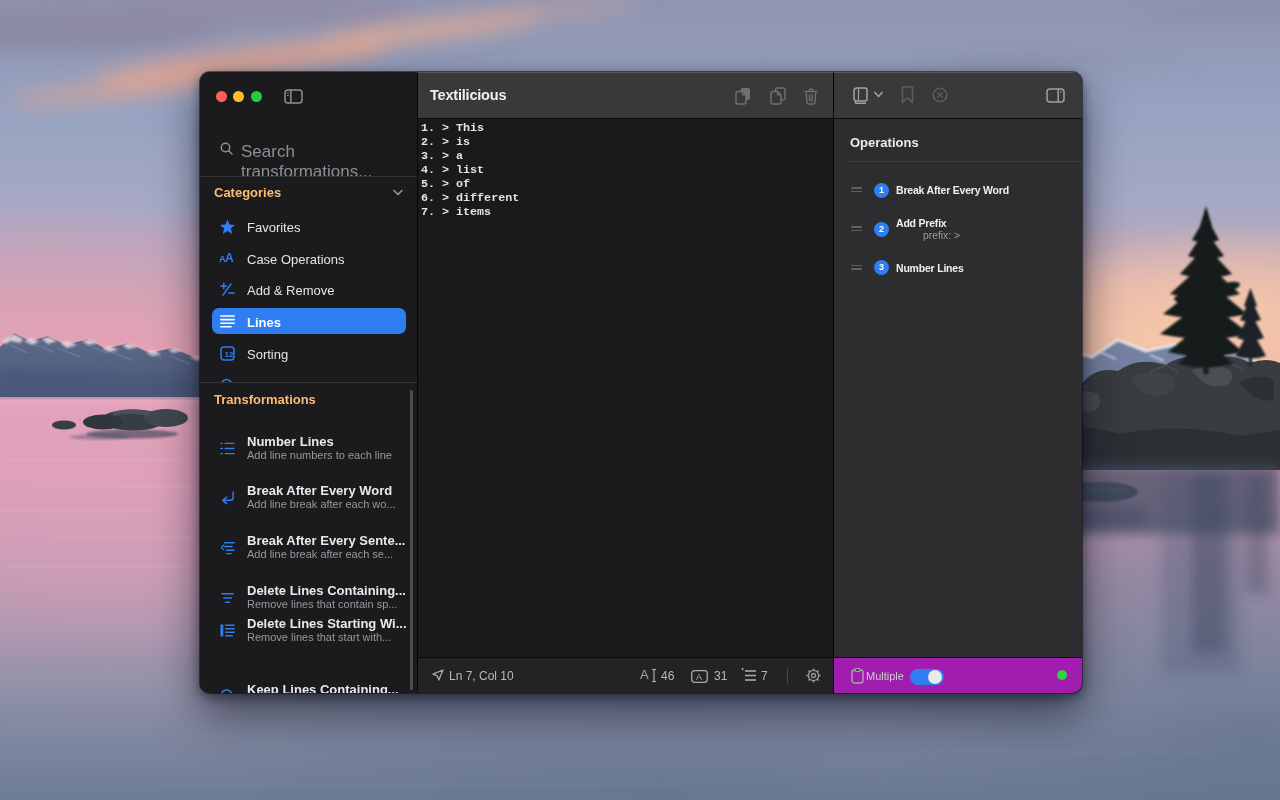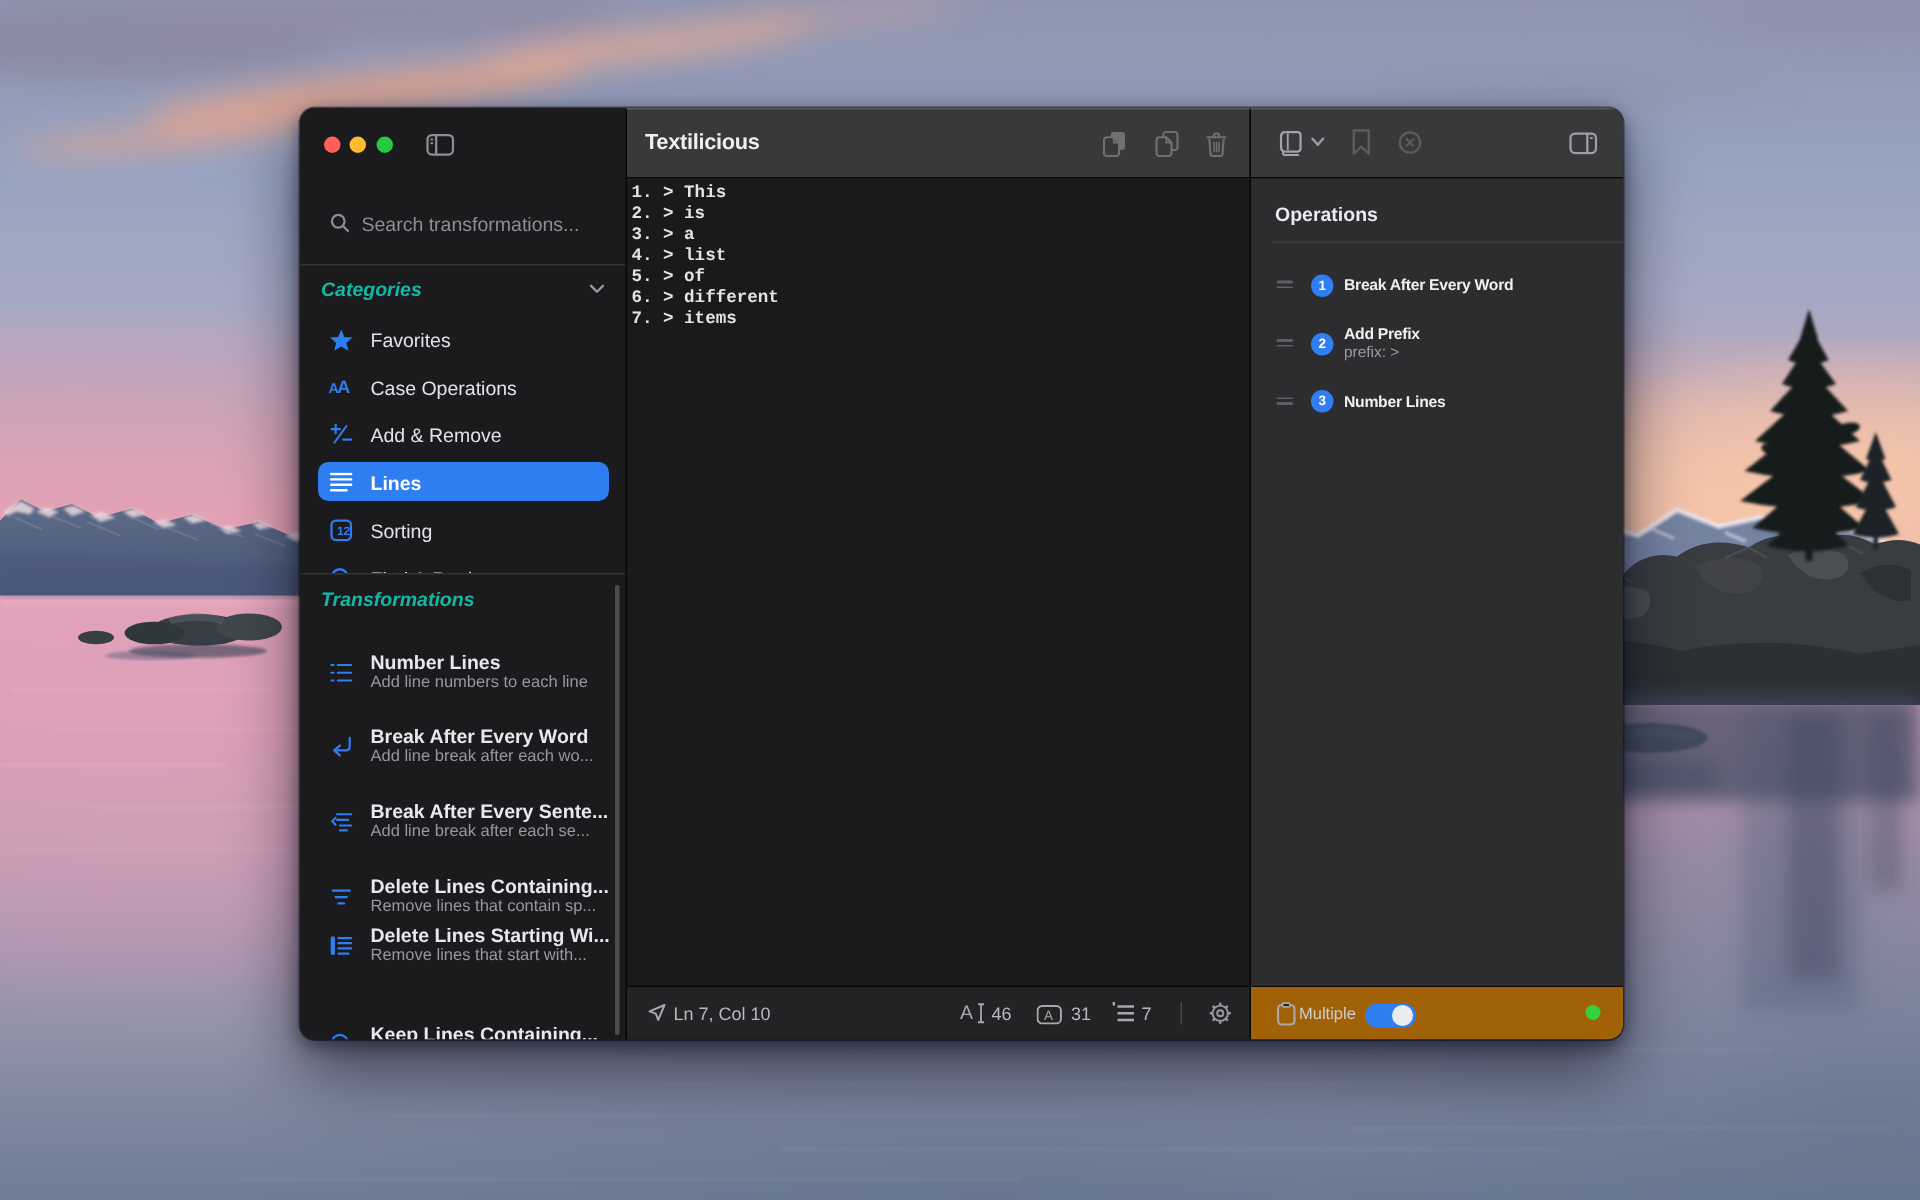--- a/index.html
+++ b/index.html
@@ -11,40 +11,40 @@
 
 #sidebar { position:absolute; left:0; top:0; width:217px; height:621px; background:#1b1b1d; }
 #editor { position:absolute; left:218px; top:0; width:415px; height:621px; background:#1a1a1b; }
 #panel { position:absolute; left:634px; top:0; width:248px; height:621px; background:#2d2d2f;padding-left:44px; }
 .vdiv { position:absolute; top:0; width:1px; height:621px; background:#060607; }
 
 #etitle { position:absolute; left:0; top:0; width:415px; height:47px; background:#39393b; border-bottom:1px solid #0a0a0b; }
 #ptool { position:absolute; left:0; top:0; width:248px; height:47px; background:#39393b; border-bottom:1px solid #0a0a0b; }
 
 #estatus { position:absolute; left:0; top:585px; width:415px; height:44px; background:#232325; border-top:1px solid #0a0a0b; }
-#pstatus { position:absolute; left:0; top:585px; width:248px; height:36px; background:#a16207; border-top:1px solid #0a0a0b; }
+#pstatus { position:absolute; left:0; top:585px; width:248px; height:36px; background:#a21caf; border-top:1px solid #0a0a0b; }
 
 .tl { position:absolute; top:19px; width:11px; height:11px; border-radius:50%; }
 .sep { position:absolute; left:0; width:217px; height:1px; background:#343436; }
-.cathead { position:absolute; font-size:13px; font-weight:bold; color:#14b8a6;font-style:italic; }
+.cathead { position:absolute; font-size:13px; font-weight:bold; color:#fdba74; }
 .citem { position:absolute; left:0; width:217px; height:32px; }
 .citem .lbl { position:absolute; left:47px; top:50%; transform:translateY(-50%); font-size:13px; color:#e4e4e8; }
 .ticon { position:absolute; left:20px; width:15px; height:15px; }
 .titem { position:absolute; left:0; width:217px; }
 .titem .t { position:absolute; left:47px; font-size:13px; font-weight:bold; color:#e9e9ed; white-space:nowrap; }
 .titem .s { position:absolute; left:47px; font-size:11px; color:#98989d; white-space:nowrap; }
 
 #code { position:absolute; left:3px; top:49px; font-family:"Liberation Mono", monospace; font-size:11.7px; line-height:14px; color:#e4e4e4; font-weight:bold; white-space:pre; }
 
 .opnum { position:absolute; width:15px; height:15px; border-radius:50%; background:#2f7ef2; color:#fff; font-size:9px; font-weight:bold; text-align:center; line-height:15px; }
 .ophandle { position:absolute; width:11px; height:5px; }
 .ophandle::before, .ophandle::after { content:""; position:absolute; left:0; width:11px; height:1.5px; background:#606064; border-radius:1px; }
 .ophandle::before { top:0; } .ophandle::after { top:3.8px; }
 .optitle { position:absolute; letter-spacing:-0.2px; font-size:10.5px; font-weight:bold; color:#f0f0f3; white-space:nowrap; }
-.opsub { position:absolute; font-size:10.3px; color:#9a9aa0; white-space:nowrap; }
+.opsub { position:absolute; font-size:10.3px; color:#9a9aa0; white-space:nowrap;margin-left:27px; }
 
 .sttext { position:absolute; font-size:12px; color:#b9b9be; white-space:nowrap; }
 </style>
 </head>
 <body>
 <div id="stage">
 <div id="bg">
 <svg width="1280" height="800" viewBox="0 0 1280 800">
 <defs>
 <linearGradient id="sky" x1="0" y1="0" x2="0" y2="1">
@@ -209,21 +209,21 @@
       <rect x="1" y="1" width="17" height="13" rx="3" fill="none" stroke="#8f8f93" stroke-width="1.5"></rect>
       <line x1="6.8" y1="1" x2="6.8" y2="14" stroke="#8f8f93" stroke-width="1.5"></line>
       <line x1="3" y1="4" x2="4.8" y2="4" stroke="#8f8f93" stroke-width="1.2"></line>
       <line x1="3" y1="6.5" x2="4.8" y2="6.5" stroke="#8f8f93" stroke-width="1.2"></line>
     </svg>
 
     <svg class="abs" style="left:20px; top:70px;" width="13" height="13" viewBox="0 0 13 13">
       <circle cx="5.5" cy="5.5" r="4.2" fill="none" stroke="#8e8e93" stroke-width="1.5"></circle>
       <line x1="8.7" y1="8.7" x2="12" y2="12" stroke="#8e8e93" stroke-width="1.5" stroke-linecap="round"></line>
     </svg>
-    <div class="abs" style="left:41px; top:69.5px; font-size:13px; color:#8e8e93;">Search transformations...</div>
+    <div class="abs" style="left:41px; top:69.5px; font-size:17px; color:#8e8e93;">Search transformations...</div>
     <div class="sep" style="top:104px;"></div>
 
     <div class="cathead" style="left:14px; top:113px;">Categories</div>
     <svg class="abs" style="left:193px; top:117px;" width="10" height="7" viewBox="0 0 10 7">
       <path d="M1,1.5 L5,5.5 L9,1.5" fill="none" stroke="#98989d" stroke-width="1.6" stroke-linecap="round" stroke-linejoin="round"></path>
     </svg>
     <div id="cats" class="abs" style="left:0; top:139px; width:217px; height:171px; overflow:hidden;">
 
       <div class="citem" style="top:0;">
         <svg class="abs" style="left:19px; top:8px;" width="17" height="16" viewBox="0 0 17 16">

